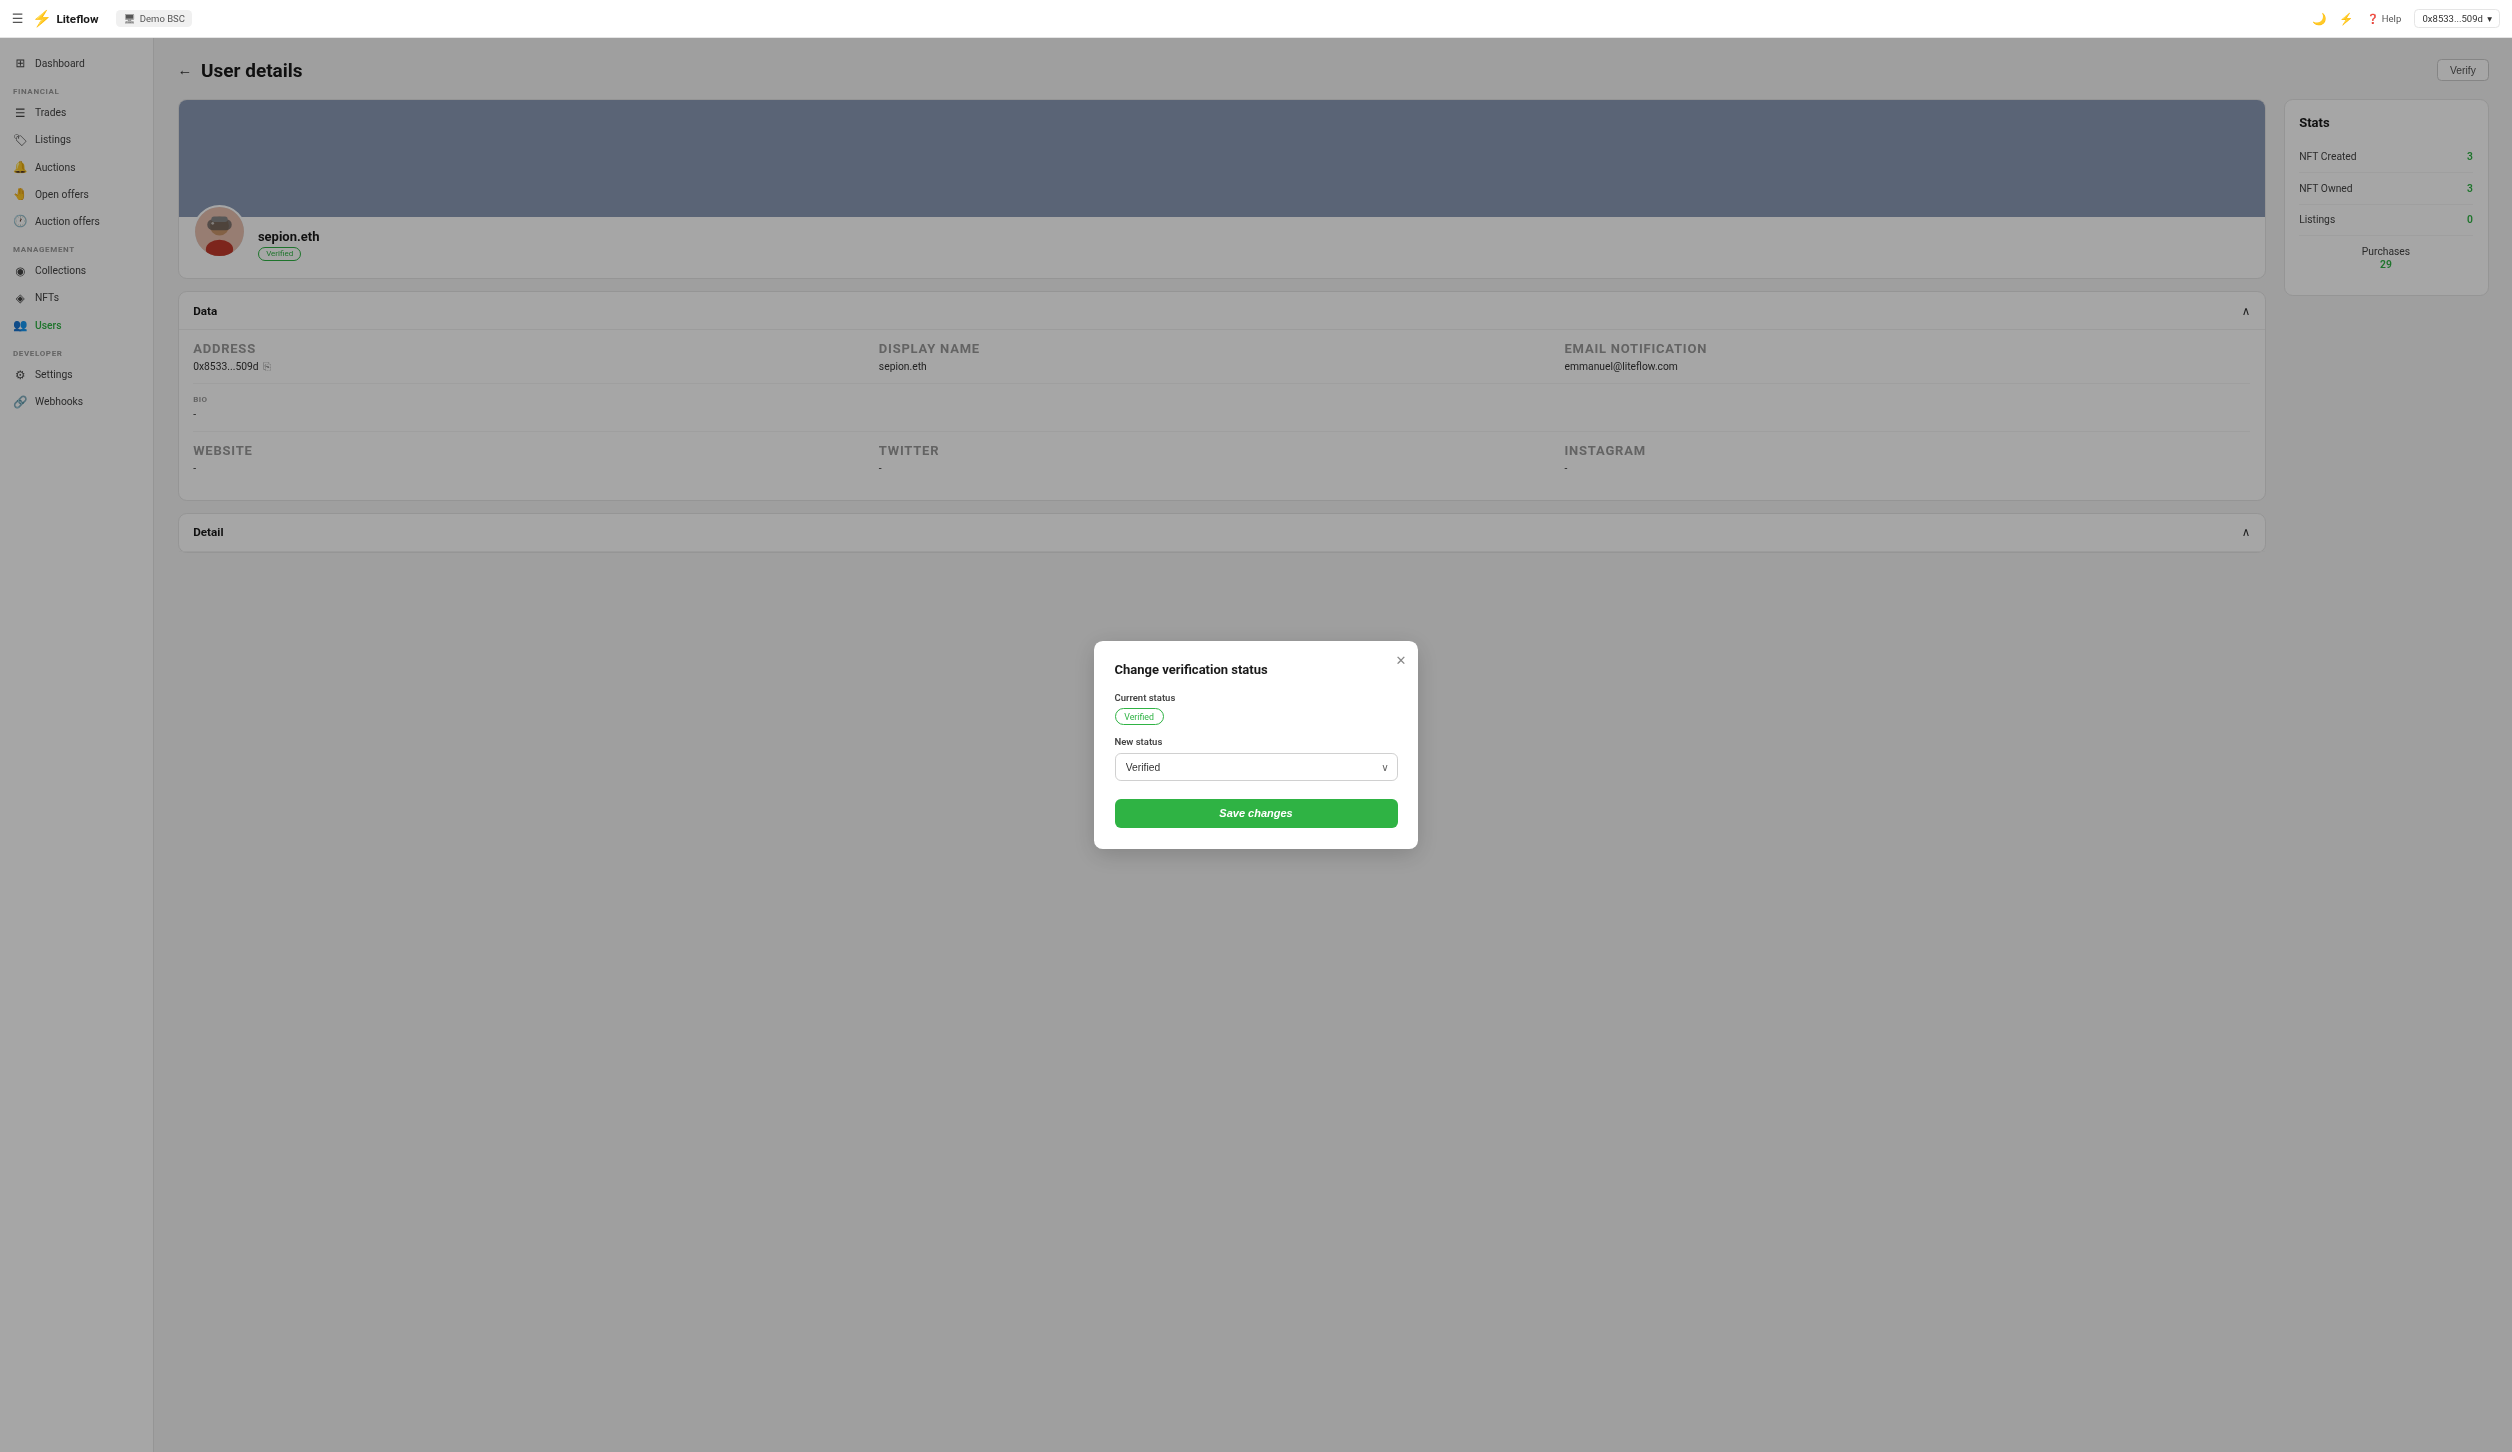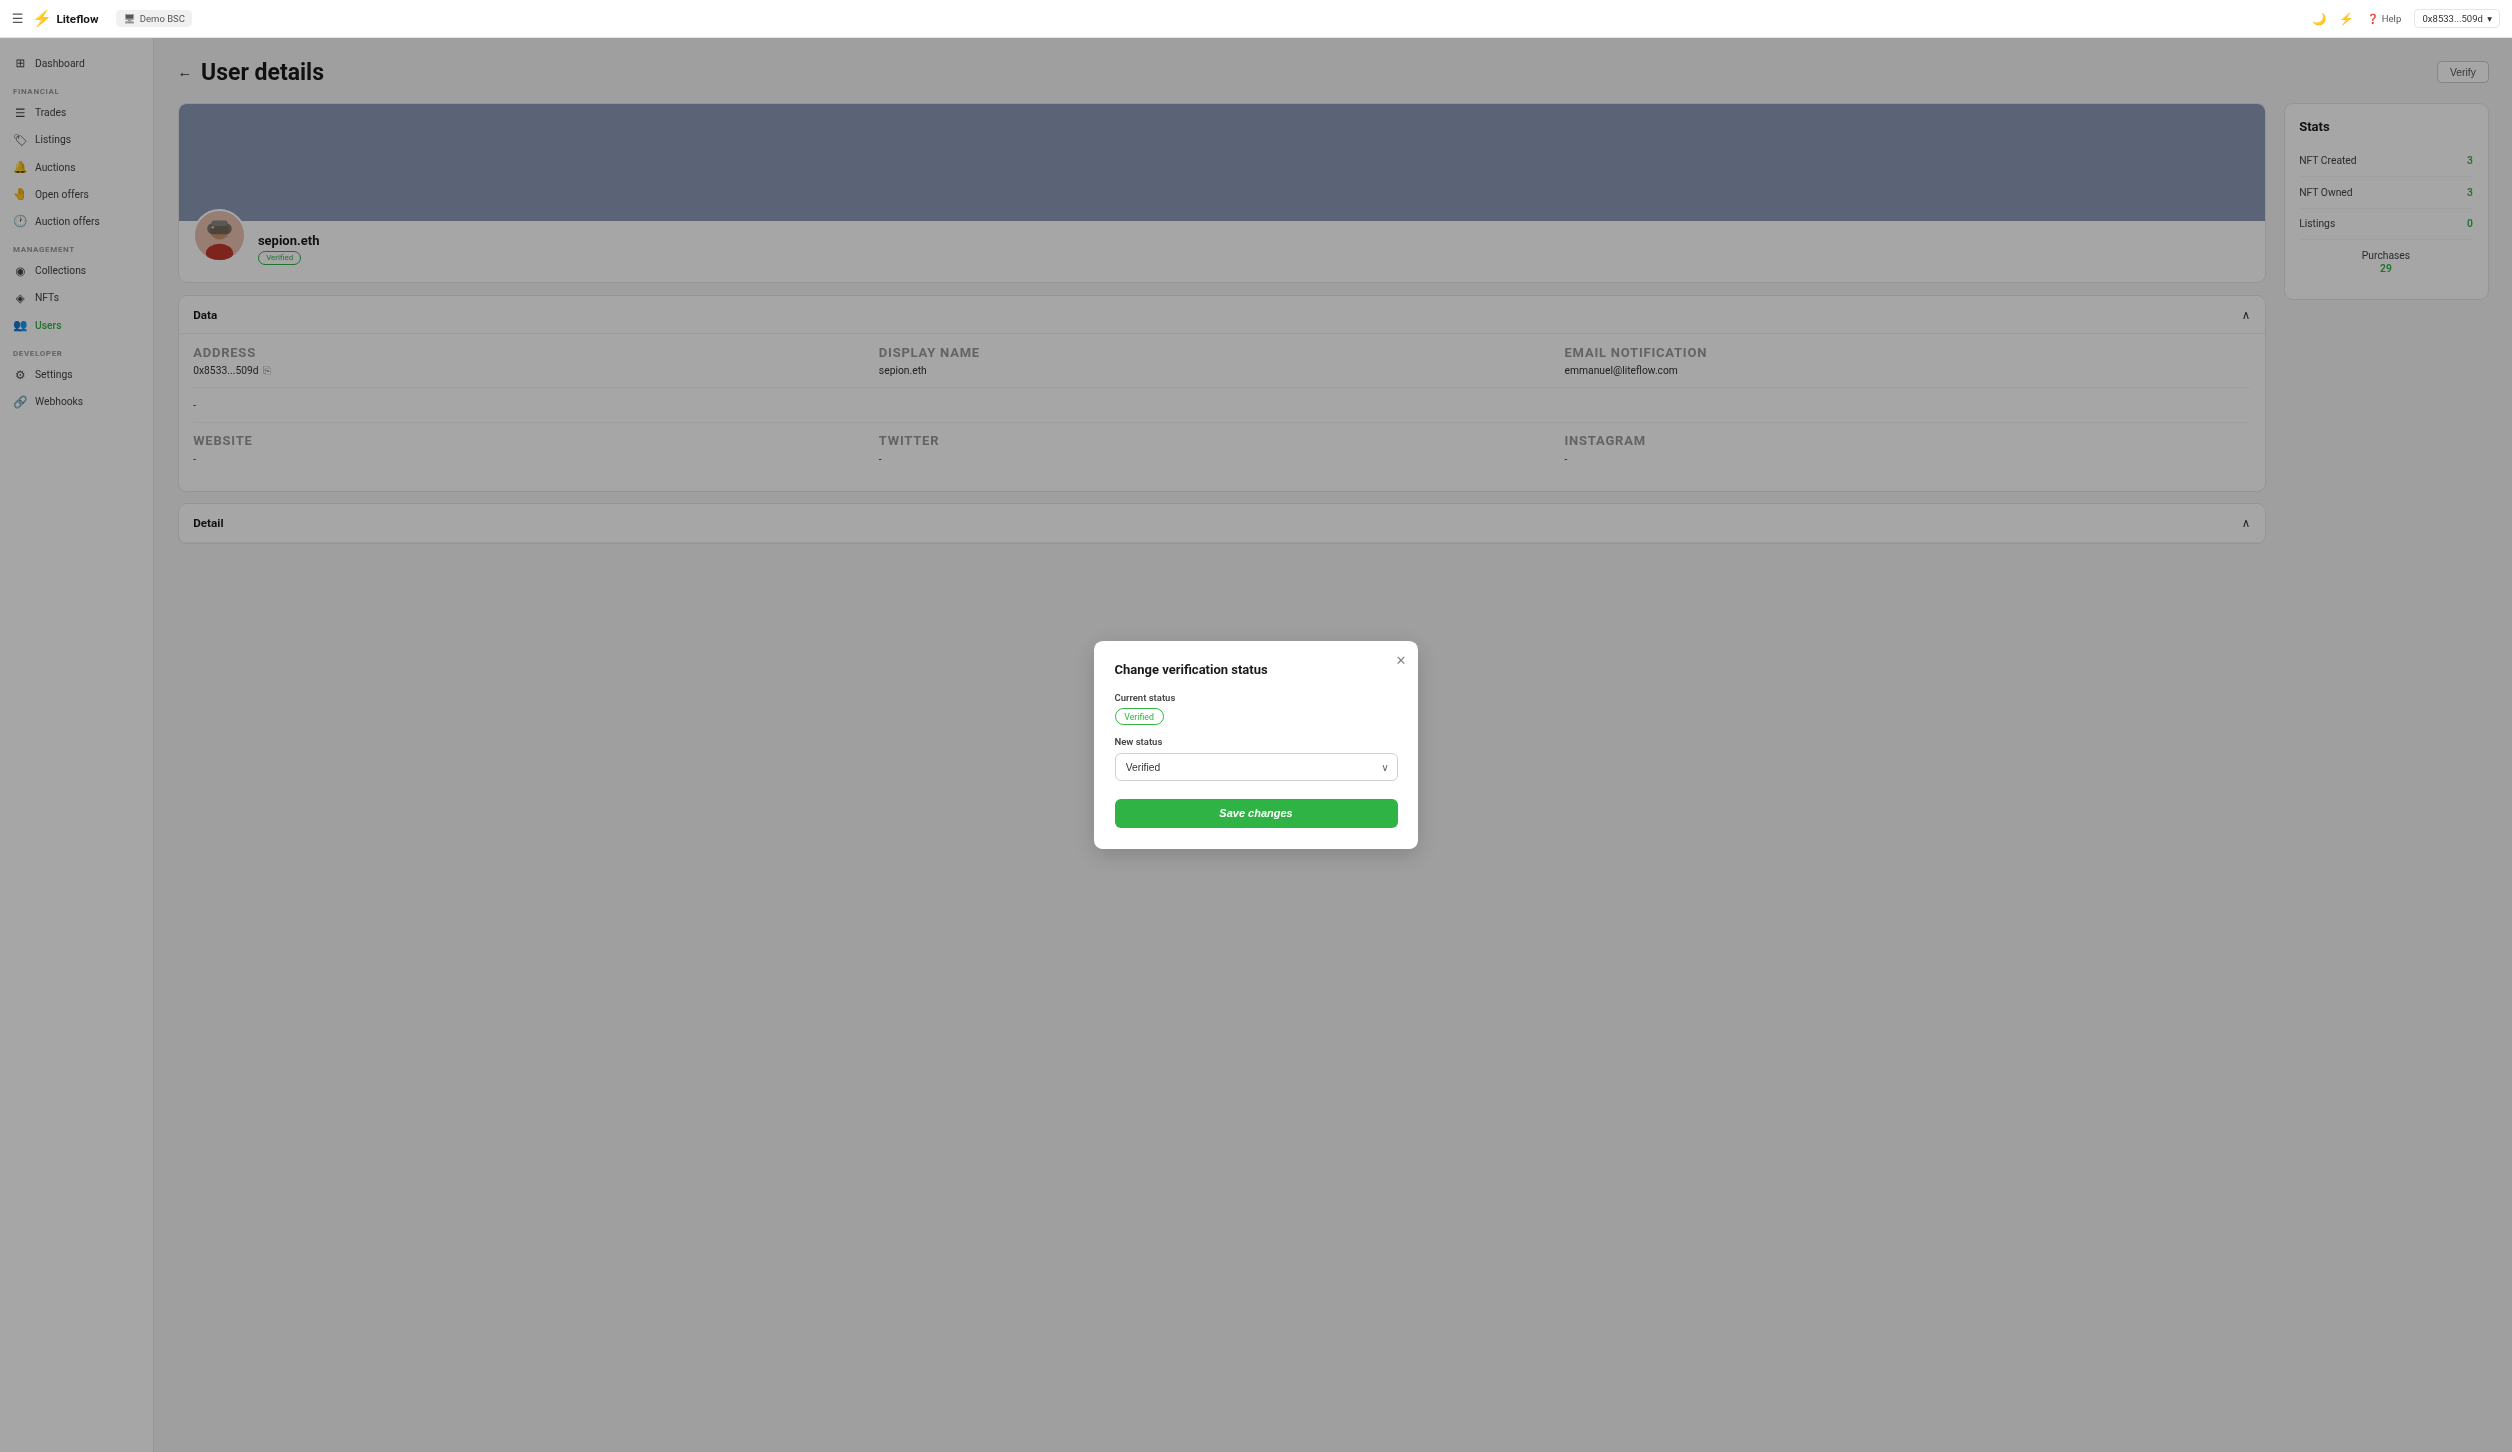--- a/index.html
+++ b/index.html
@@ -31,21 +31,21 @@
     .sidebar-item .icon { font-size: 11.7px; width: 14.7px; text-align: center; }
     .sidebar-section-label { font-size: 8px; font-weight: 700; color: #999; letter-spacing: 0.08em; padding: 10.3px 13px 2.9px; text-transform: uppercase; }
 
     
     .main { margin-left: 154px; flex: 1; padding: 20.5px 23.5px; position: relative; }
 
     
     .page-header { display: flex; align-items: center; justify-content: space-between; margin-bottom: 17.6px; }
     .page-header-left { display: flex; align-items: center; gap: 8.8px; }
     .back-btn { font-size: 14.7px; color: #333; cursor: pointer; text-decoration: none; }
-    .page-title { font-size: 23px; font-weight: 700; color: #1a1a1a; }
+    .page-title { font-size: 19px; font-weight: 700; color: #1a1a1a; }
     .verify-btn { font-size: 10.3px; color: #555; border: 0.7px solid #ccc; background: #fff; border-radius: 4.4px; padding: 4.4px 11.7px; cursor: pointer; }
 
     
     .content-grid { display: grid; grid-template-columns: 1fr 205px; gap: 17.6px; }
 
     
     .profile-card { background: #fff; border-radius: 8.8px; overflow: hidden; border: 0.7px solid #e5e5e5; }
     .profile-banner { height: 117px; background: #8a9ab5; }
     .profile-info { padding: 11.7px 14.7px 17.6px; display: flex; align-items: center; gap: 11.7px; }
     .avatar { width: 53px; height: 53px; border-radius: 50%; background: #ddd; overflow: hidden; border: 2.2px solid #fff; margin-top: -26px; flex-shrink: 0; display: flex; align-items: center; justify-content: center; font-size: 20.5px; }
@@ -225,20 +225,21 @@
               <div class="data-col">
                 <div class="data-col-label">DISPLAY NAME</div>
                 <div class="data-col-value">sepion.eth</div>
               </div>
               <div class="data-col">
                 <div class="data-col-label">EMAIL NOTIFICATION</div>
                 <div class="data-col-value">emmanuel@liteflow.com</div>
               </div>
             </div>
             <div class="data-row-full">
+              <div class="data-col-label">BIO</div>
               <div class="data-col-value">-</div>
             </div>
             <div class="data-row" style="border-top:0.7px solid #f5f5f5;">
               <div class="data-col">
                 <div class="data-col-label">WEBSITE</div>
                 <div class="data-col-value">-</div>
               </div>
               <div class="data-col">
                 <div class="data-col-label">TWITTER</div>
                 <div class="data-col-value">-</div>

